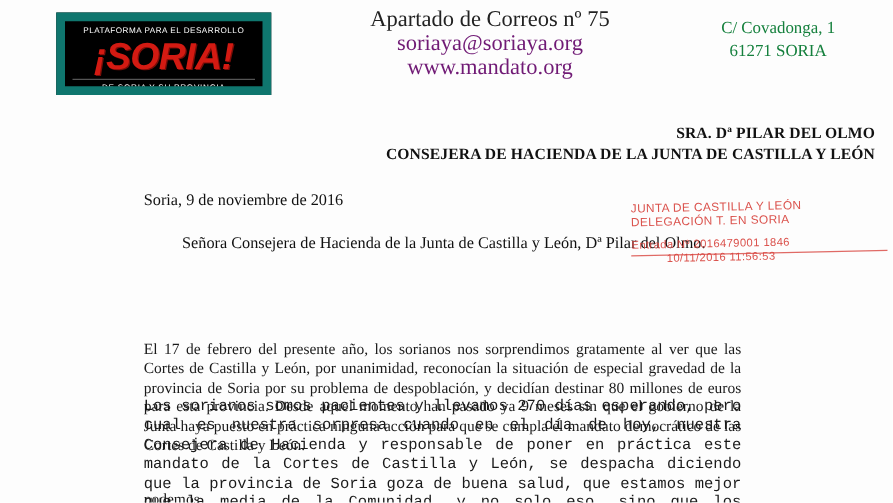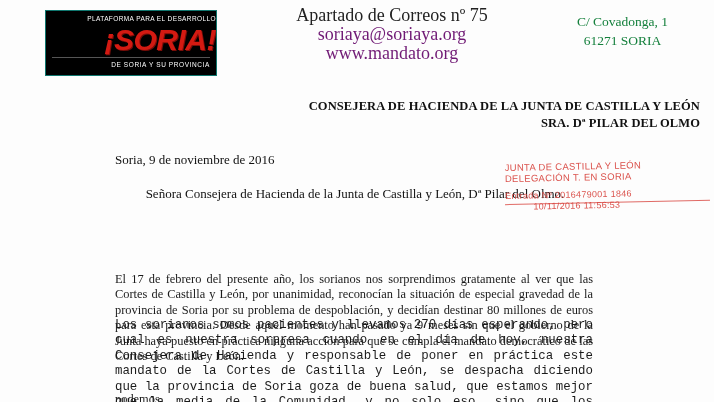--- a/index.html
+++ b/index.html
@@ -32,23 +32,23 @@
     height: 78px;
   }
 
   .logo {
     position: absolute;
     left: 45px;
     top: 4px;
     width: 172px;
     height: 66px;
     background: #000000;
-    border: 1px solid #0f766e;
+    border: 7px solid #0f766e;
     box-sizing: border-box;
-    text-align: right;
+    text-align: center;
     overflow: hidden;
   }
   .logo-top {
     color: #ffffff;
     font-family: "Liberation Sans", sans-serif;
     font-size: 6.5px;
     letter-spacing: 0.4px;
     margin-top: 3px;
     line-height: 9px;
     white-space: nowrap;
@@ -203,22 +203,22 @@
     </div>
 
     <div class="addr-right">
       <div>C/ Covadonga, 1</div>
       <div>61271 SORIA</div>
     </div>
 
   </div>
 
   <div class="recipient">
+    <div>SRA. Dª PILAR DEL OLMO</div>
     <div>CONSEJERA DE HACIENDA DE LA JUNTA DE CASTILLA Y LEÓN</div>
-    <div>SRA. Dª PILAR DEL OLMO</div>
   </div>
 
   <div class="date">Soria, 9 de noviembre de 2016</div>
 
   <div class="salutation">Señora Consejera de Hacienda de la Junta de Castilla y León, Dª Pilar del Olmo.</div>
 
   <div class="para p1">El 17 de febrero del presente año, los sorianos nos sorprendimos gratamente al ver que las Cortes de Castilla y León, por unanimidad, reconocían la situación de especial gravedad de la provincia de Soria por su problema de despoblación, y decidían destinar 80 millones de euros para esta provincia. Desde aquel momento han pasado ya 9 meses sin que el gobierno de la Junta haya puesto en práctica ninguna acción para que se cumpla el mandato democrático de las Cortes de Castilla y León.</div>
   <div class="para p2">Los sorianos somos pacientes y llevamos 270 días esperando, pero cual es nuestra sorpresa cuando en el día de hoy, nuestra Consejera de Hacienda y responsable de poner en práctica este mandato de la Cortes de Castilla y León, se despacha diciendo que la provincia de Soria goza de buena salud, que estamos mejor que la media de la Comunidad, y no solo eso, sino que los sorianos somos victimistas.</div>
   <div class="para p3">                                                                                                         podemos</div>
 

